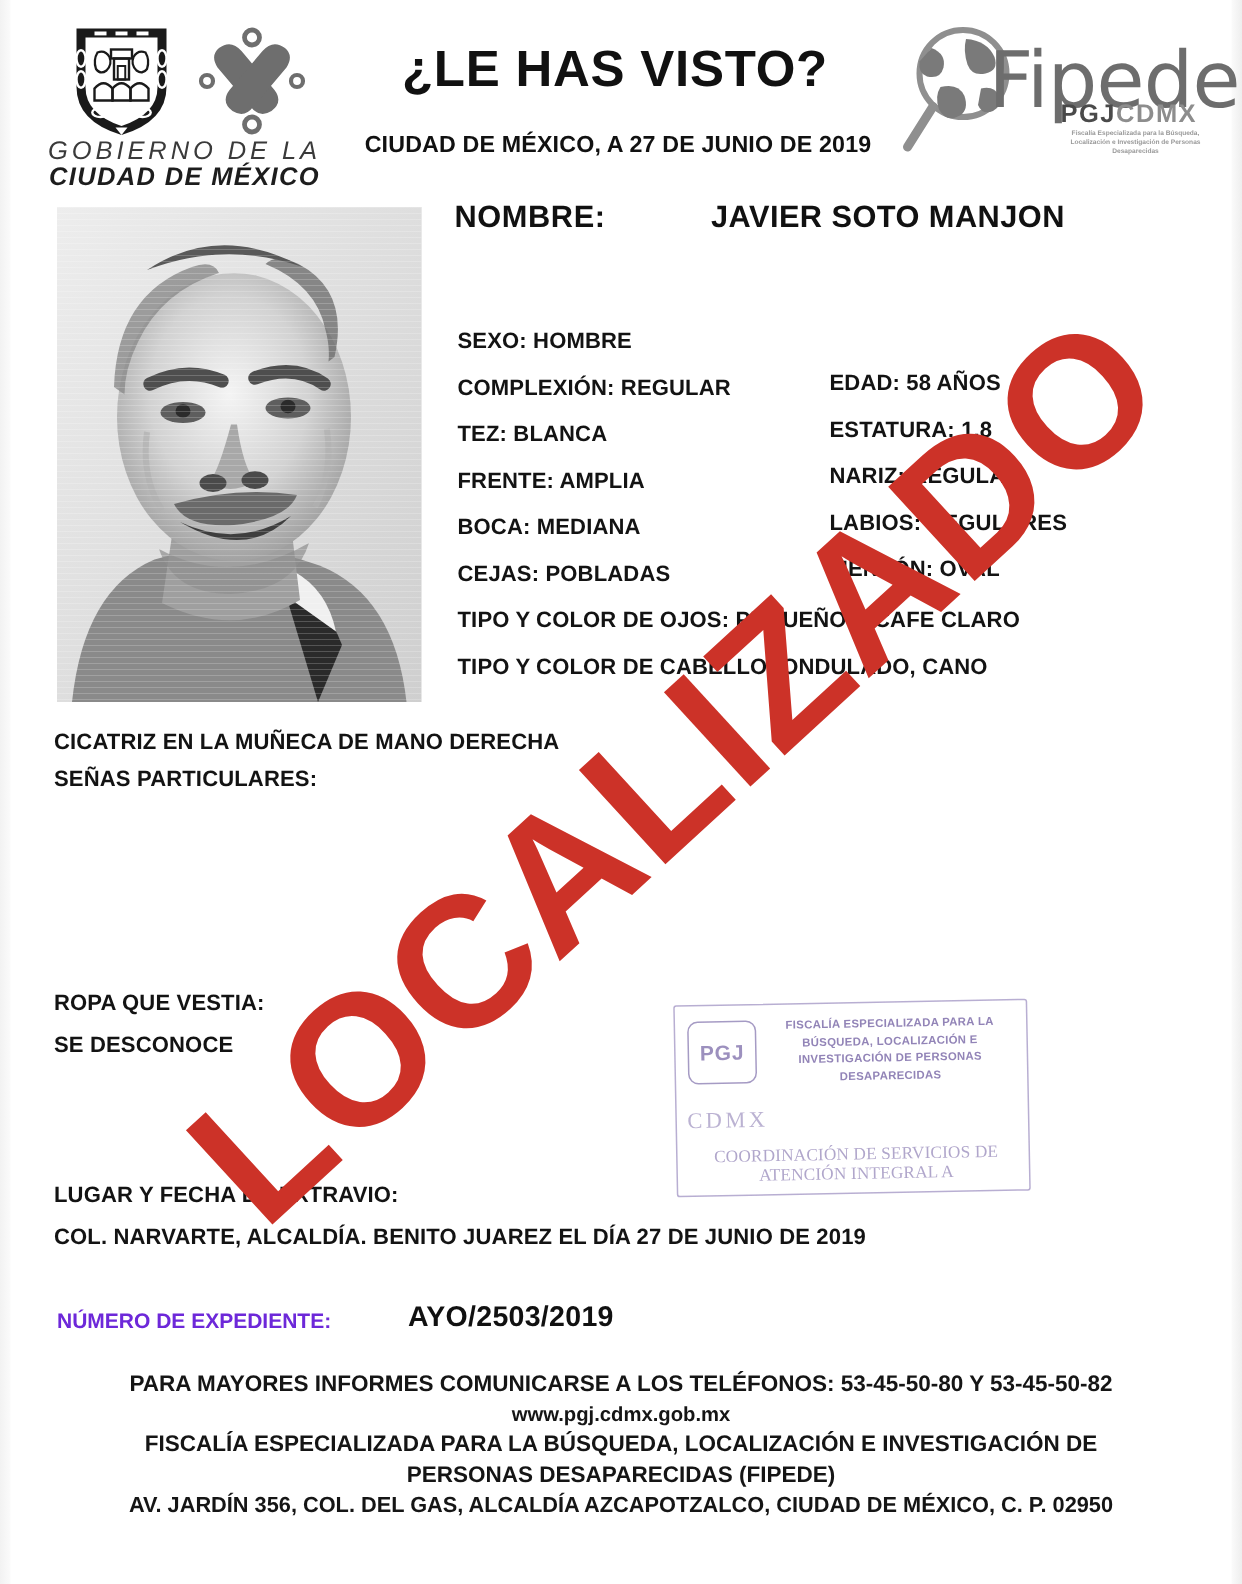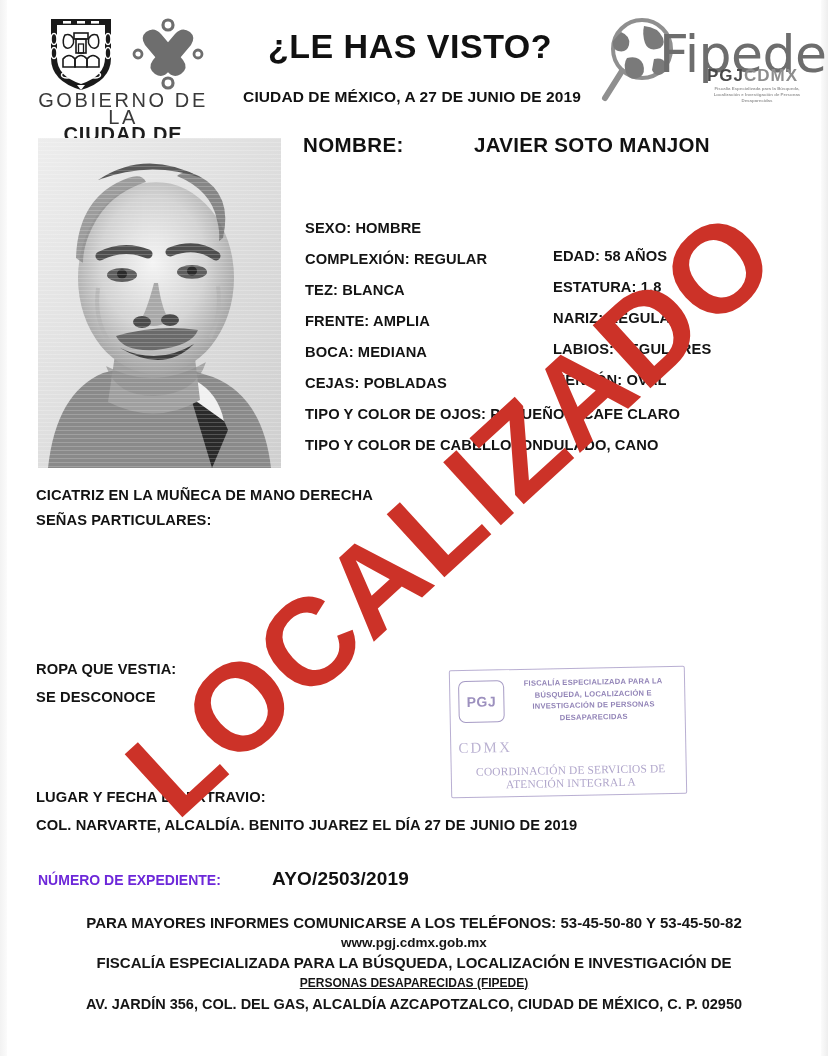--- a/index.html
+++ b/index.html
@@ -48,25 +48,26 @@
   .hdr-xlogo {
     position: absolute;
     left: 131px; top: 18px;
     width: 74px; height: 72px;
   }
   .gob-text {
     position: absolute;
     left: 28px; top: 92px;
     width: 190px;
     text-align: center;
-    font-size: 20px;
+    font-size: 17px;
     font-weight: bold;
     color: #2b2b2b;
     line-height: 17px;
     letter-spacing: 1.2px;
+    font-style: italic;
   }
   .gob-text .l1 { font-weight: normal; letter-spacing: 2.6px; color: #3a3a3a; }
   .gob-text .l2 { font-weight: bold; letter-spacing: 0.9px; color: #1d1d1d; }
 
   .title-main {
     position: absolute;
     left: 230px; top: 27px;
     width: 360px;
     text-align: center;
     font-size: 34px;
@@ -227,21 +228,21 @@
   .footer {
     position: absolute;
     left: 14px; top: 913px;
     width: 800px;
     text-align: center;
     color: #151515;
   }
   .f1 { font-size: 15px; font-weight: bold; line-height: 20px; }
   .f2 { font-size: 13.5px; font-weight: bold; line-height: 19px; }
   .f3 { font-size: 15px; font-weight: bold; line-height: 21px; }
-  .f4 { font-size: 12px; font-weight: bold; line-height: 21px; text-decoration: underline; }
+  .f4 { font-size: 15px; font-weight: bold; line-height: 21px; }
   .f5 { font-size: 14.5px; font-weight: bold; line-height: 21px; }
 
   
   .pstamp {
     position: absolute;
     left: 450px; top: 668px;
     width: 236px; height: 128px;
     transform: rotate(-1.1deg);
     color: #7b6aa8;
     opacity: 0.82;

